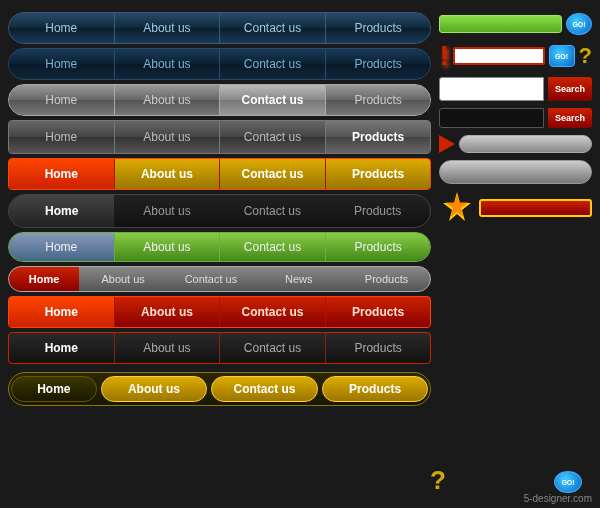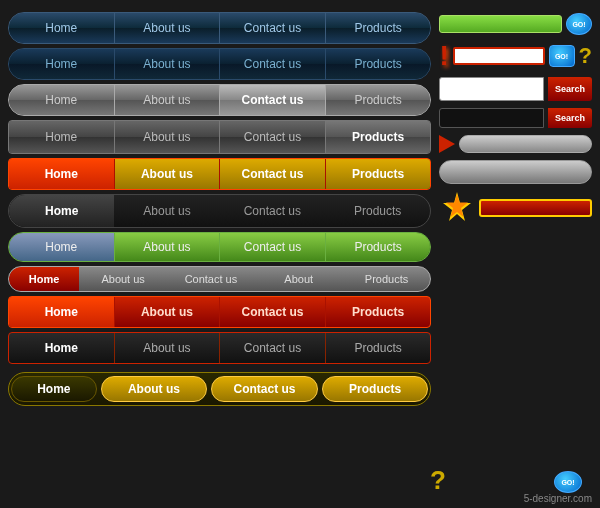--- a/index.html
+++ b/index.html
@@ -323,21 +323,21 @@
       <div class="nav-item" style="background:linear-gradient(to bottom,#8899bb,#446688);border-radius:20px 0 0 20px;color:#eee;">Home</div>
       <div class="nav-item" style="background:linear-gradient(to bottom,#88cc44,#44881a);color:#eee;">About us</div>
       <div class="nav-item" style="background:linear-gradient(to bottom,#88cc44,#44881a);color:#eee;">Contact us</div>
       <div class="nav-item" style="background:linear-gradient(to bottom,#88cc44,#44881a);border-radius:0 20px 20px 0;color:#eee;">Products</div>
     </div>
 
     <div class="navbar navbar-8" style="height:26px;">
       <div class="nav-item" style="background:linear-gradient(to bottom,#cc2200,#880000);border-radius:20px 0 0 20px;font-weight:bold;color:#fff;font-size:11px;flex:0.8;">Home</div>
       <div class="nav-item" style="font-size:11px;color:#ddd;">About us</div>
       <div class="nav-item" style="font-size:11px;color:#ddd;">Contact us</div>
-      <div class="nav-item" style="font-size:11px;color:#ddd;">About</div>
+      <div class="nav-item" style="font-size:11px;color:#ddd;">News</div>
       <div class="nav-item" style="font-size:11px;color:#ddd;">Products</div>
     </div>
 
     <div class="navbar navbar-9">
       <div class="nav-item" style="background:linear-gradient(to bottom,#ff4400,#cc2200);font-weight:bold;">Home</div>
       <div class="nav-item" style="color:#ffddcc;">About us</div>
       <div class="nav-item" style="color:#ffddcc;">Contact us</div>
       <div class="nav-item" style="color:#ffddcc;">Products</div>
     </div>
 

